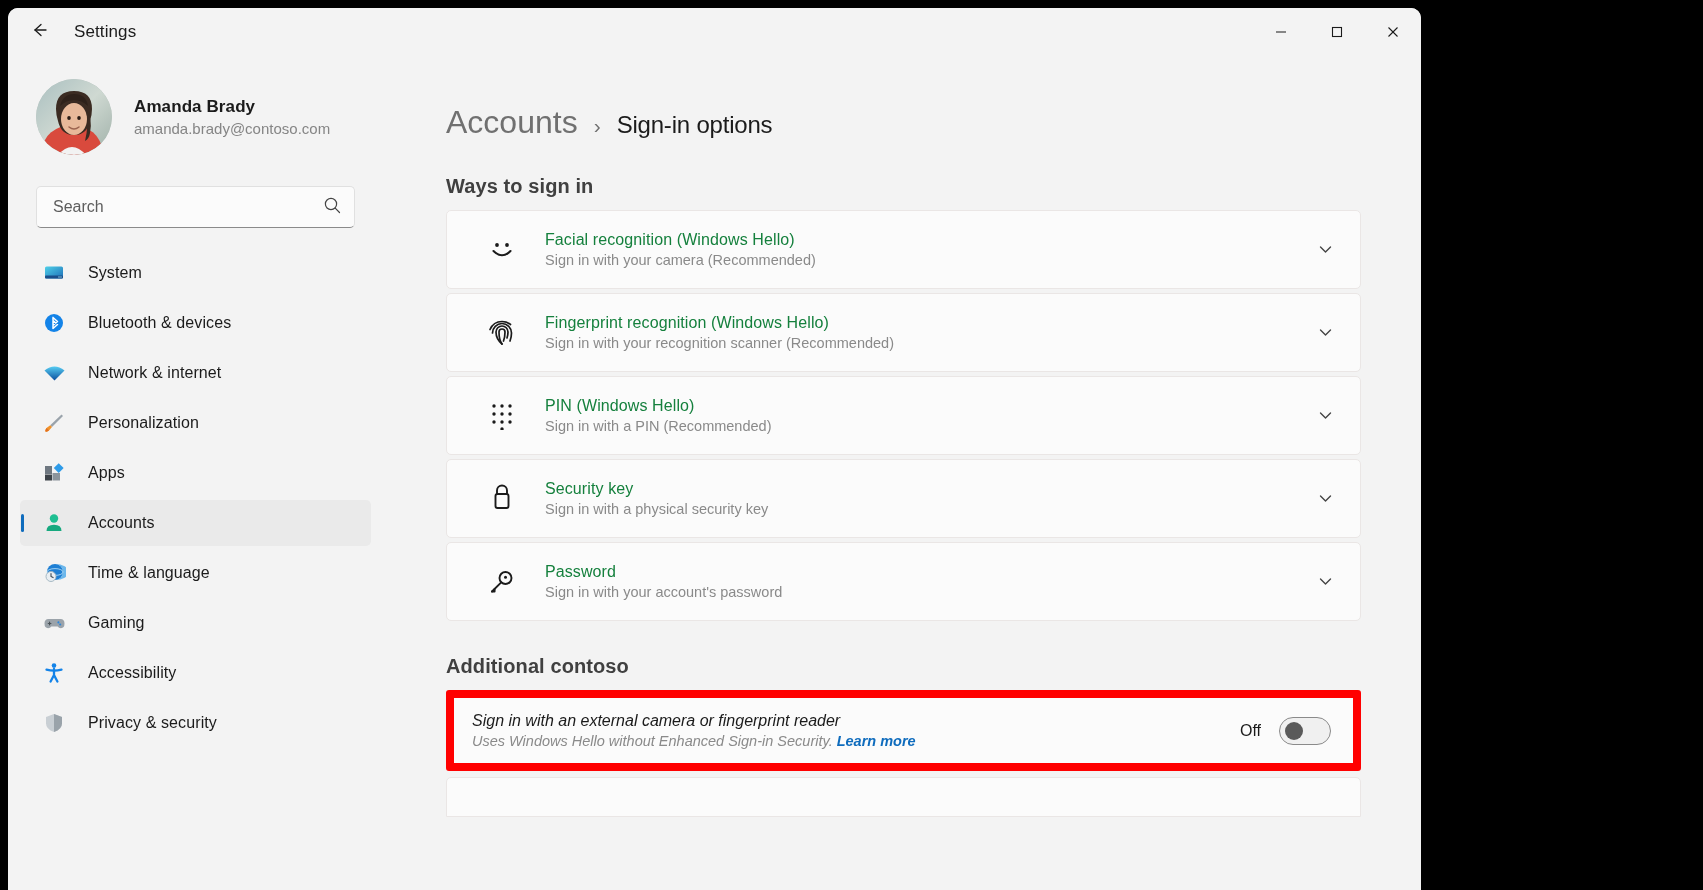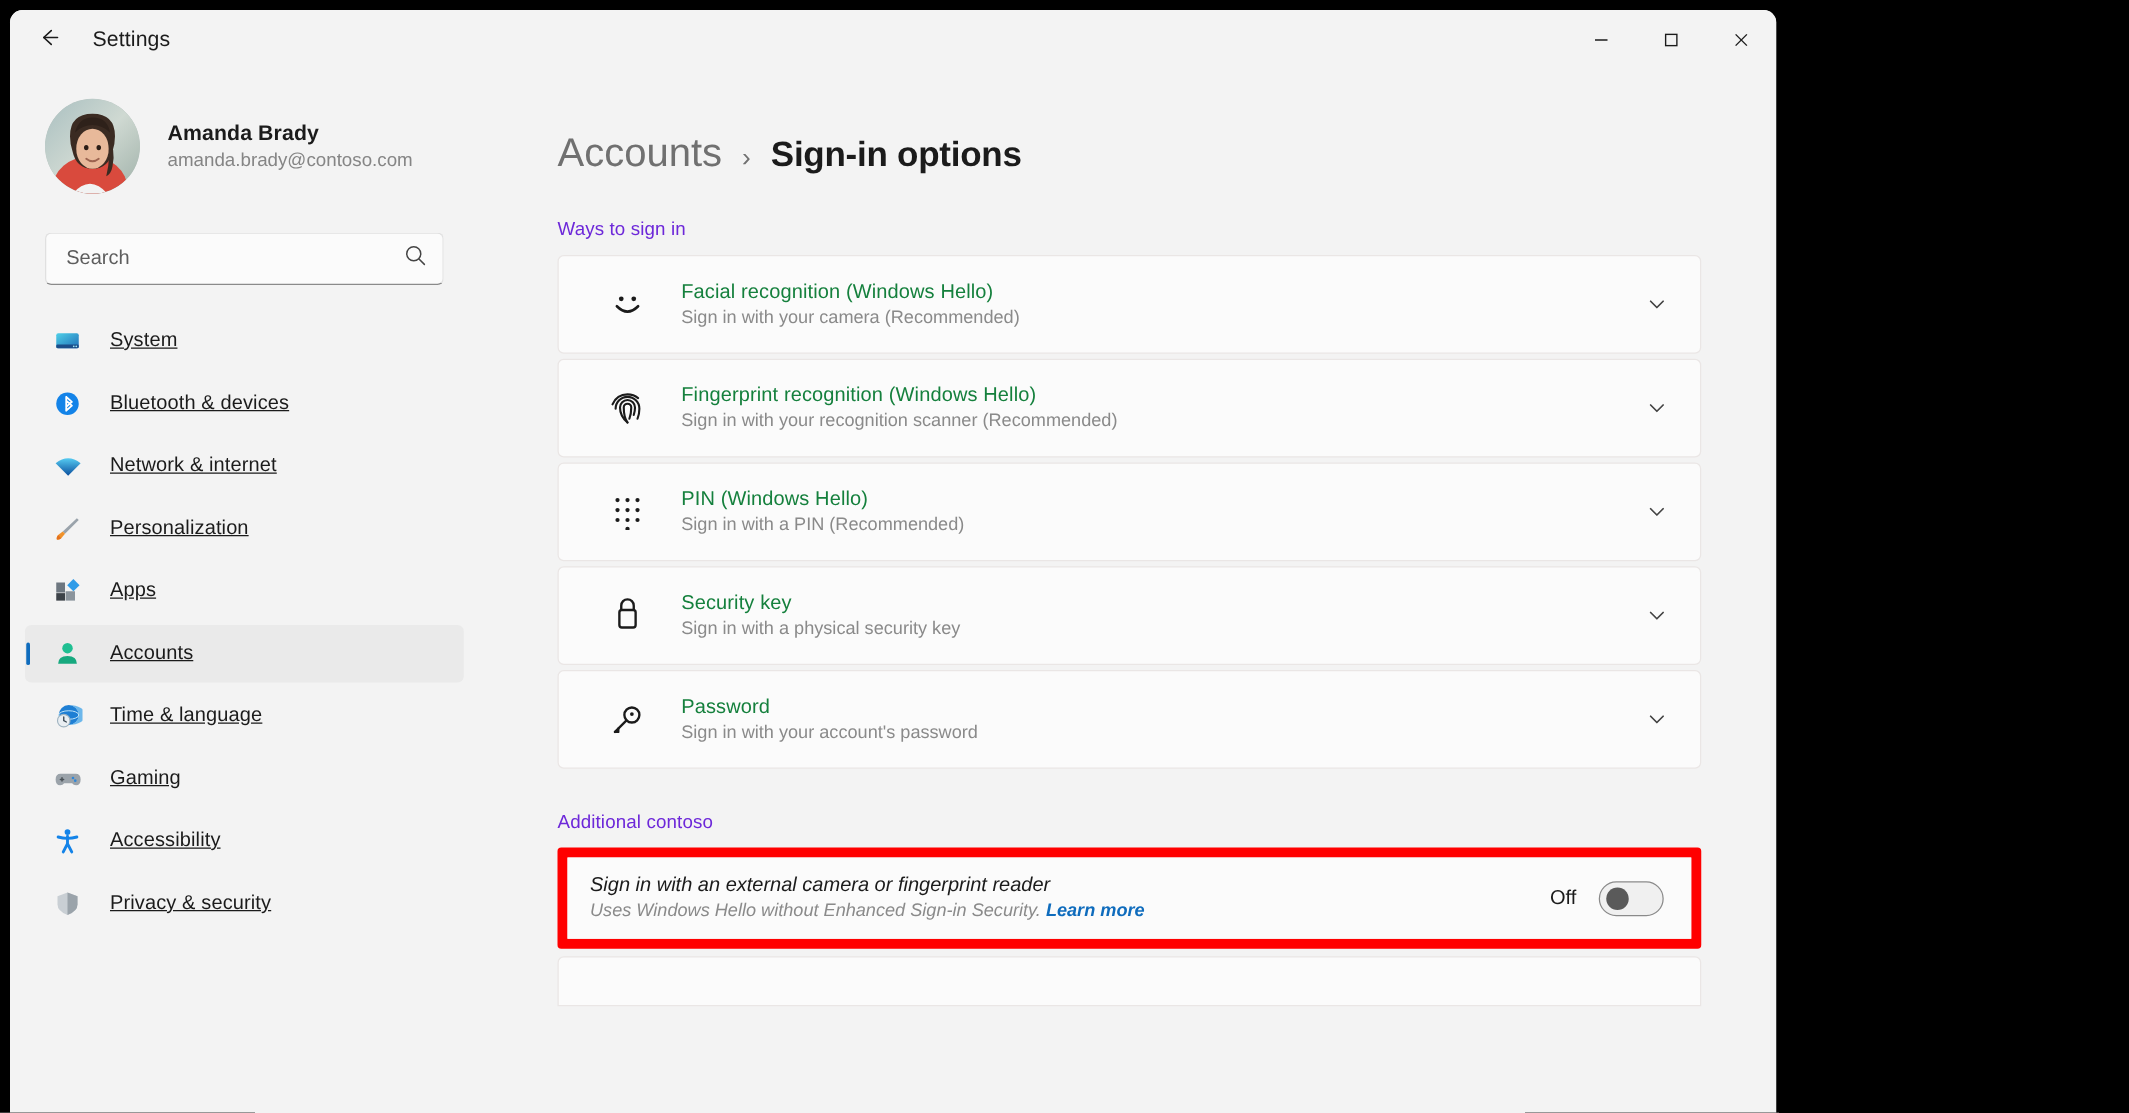--- a/index.html
+++ b/index.html
@@ -155,21 +155,20 @@
     width: 28px; height: 26px;
     flex: 0 0 28px;
     display: flex; align-items: center; justify-content: center;
     margin-right: 20px;
   }
   .nav-ico svg { display: block; }
   .nav-label {
     font-size: 16px;
     color: #1B1B1B;
     letter-spacing: .1px;
-    text-decoration: underline;
   }
 
   
   .main {
     flex: 1;
     padding: 48px 60px 0 63px;
     overflow: hidden;
     min-width: 0;
   }
   .breadcrumb {
@@ -181,29 +180,29 @@
     font-size: 32px;
     color: #707070;
     cursor: pointer;
   }
   .crumb-sep {
     font-size: 21px;
     color: #707070;
     margin: 0 16px;
   }
   .crumb-current {
-    font-size: 28px;
-    font-weight: bold;
+    font-size: 24px;
+    font-weight: normal;
     color: #1B1B1B;
     letter-spacing: -.2px;
   }
   .section-title {
-    font-size: 15px;
-    font-weight: normal;
-    color: #6d28d9;
+    font-size: 20px;
+    font-weight: bold;
+    color: #404040;
     margin-bottom: 12px;
     letter-spacing: .1px;
   }
 
   .card {
     background: #FBFBFB;
     border: 1px solid #EAE6E5;
     border-radius: 5px;
     height: 79px;
     display: flex;

